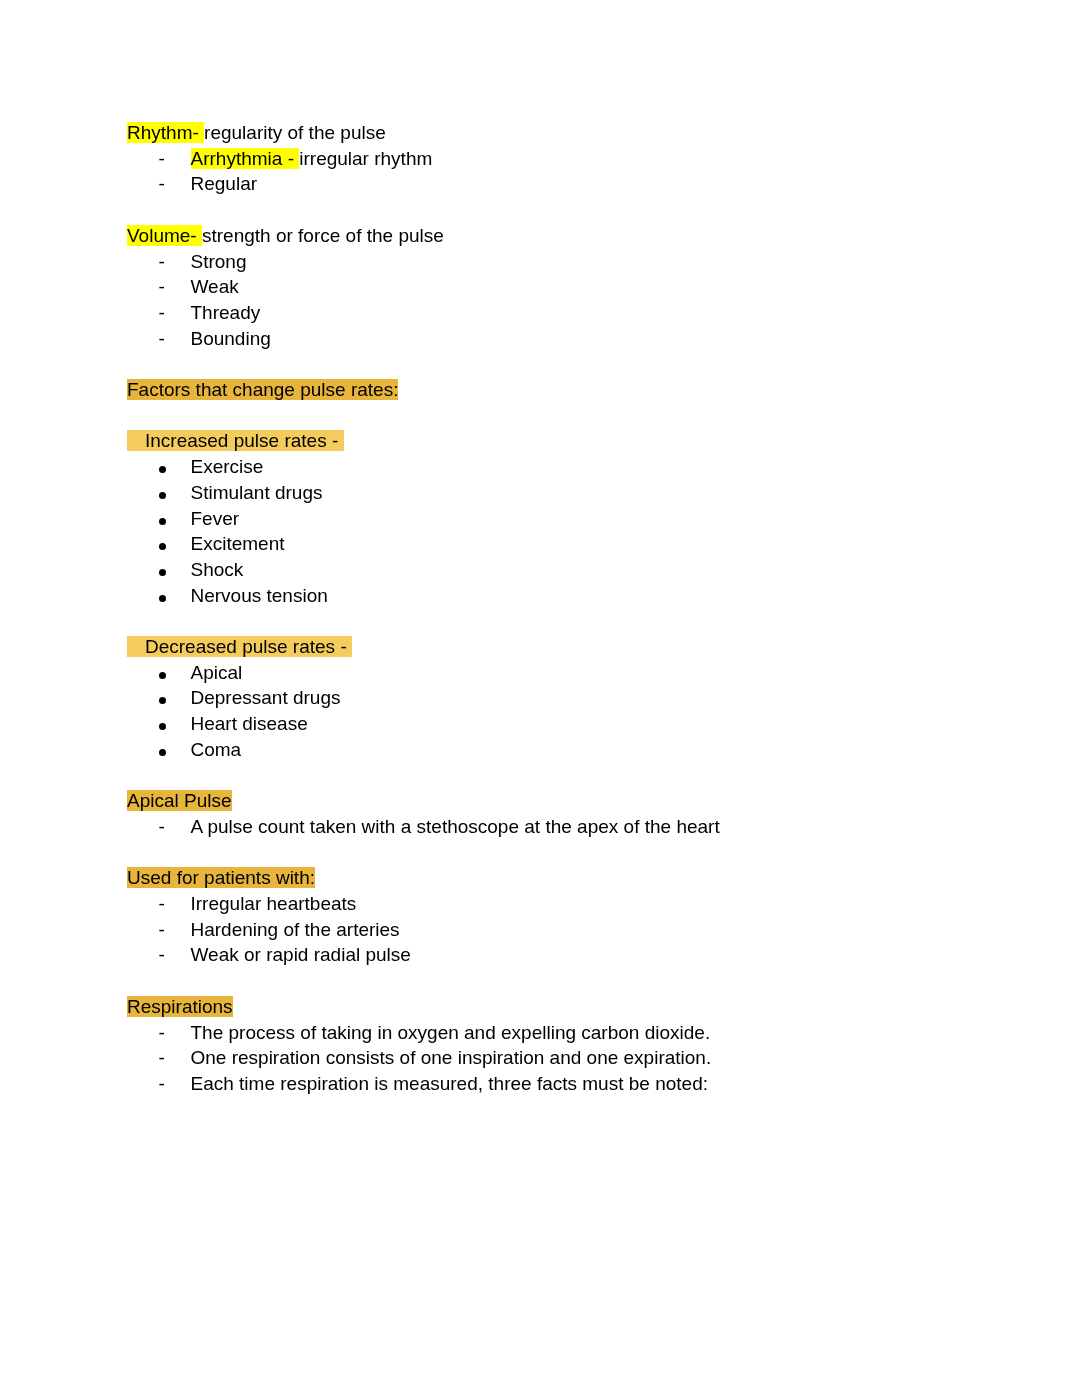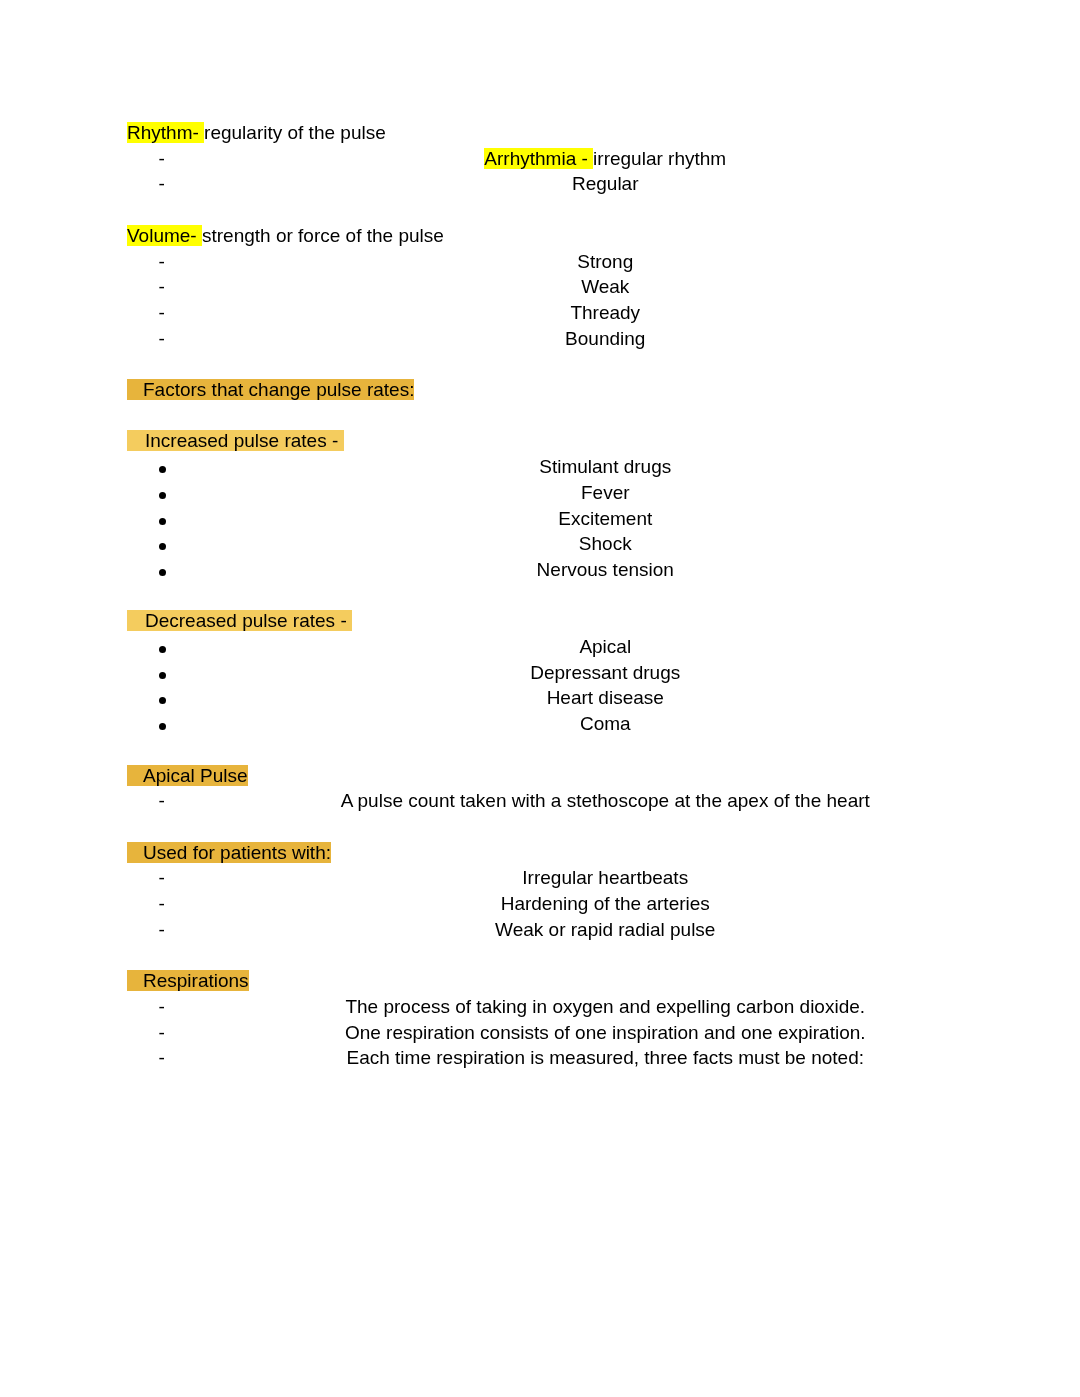--- a/index.html
+++ b/index.html
@@ -18,31 +18,31 @@
   }
   .doc * { box-sizing: border-box; }
   .para { white-space: pre-wrap; }
   .gap { margin-top: 25.7px; }
   .list { margin: 0; padding: 0; list-style: none; }
   .li { display: flex; align-items: flex-start; white-space: pre-wrap; }
   .li-marker {
     flex: 0 0 63.5px;
     padding-left: 31.5px;
   }
-  .li-text { flex: 1 1 auto; white-space: pre-wrap; text-align: center; }
+  .li-text { flex: 1 1 auto; white-space: pre-wrap; }
   .bullet-dot {
     display: inline-block;
     width: 7px;
     height: 7px;
     border-radius: 50%;
     background: #000000;
     margin-top: 11px;
   }
   .hl-yellow { background: var(--hl-yellow, #ffff00); }
-  .hl-gold { background: var(--hl-gold, #e7b43c); padding-left: 16px; }
+  .hl-gold { background: var(--hl-gold, #e7b43c); }
   .hl-gold-light { background: var(--hl-gold_light, #f4cc5e); padding-left: 18px; }
 </style>
 </head>
 <body>
 
 <div class="doc">
 
   <div class="para"><span class="hl-yellow">Rhythm- </span><span>regularity of the pulse</span></div>
 
   <ul class="list gap">
@@ -75,20 +75,24 @@
       <span class="li-marker">-</span>
       <span class="li-text">Bounding</span>
     </li>
   </ul>
 
   <div class="para gap"><span class="hl-gold">Factors that change pulse rates:</span></div>
 
   <div class="para gap"><span class="hl-gold-light">Increased pulse rates - </span></div>
 
   <ul class="list gap">
+    <li class="li">
+      <span class="li-marker"><span class="bullet-dot"></span></span>
+      <span class="li-text">Exercise</span>
+    </li>
     <li class="li">
       <span class="li-marker"><span class="bullet-dot"></span></span>
       <span class="li-text">Stimulant drugs</span>
     </li>
     <li class="li">
       <span class="li-marker"><span class="bullet-dot"></span></span>
       <span class="li-text">Fever</span>
     </li>
     <li class="li">
       <span class="li-marker"><span class="bullet-dot"></span></span>

